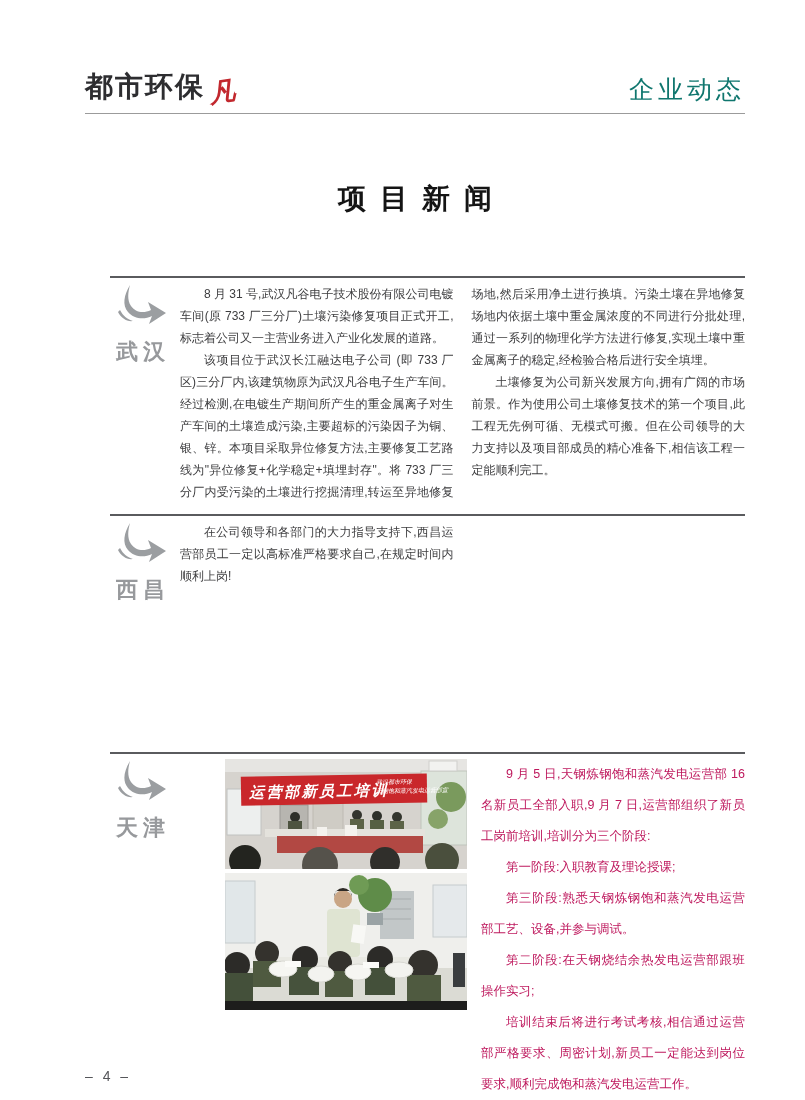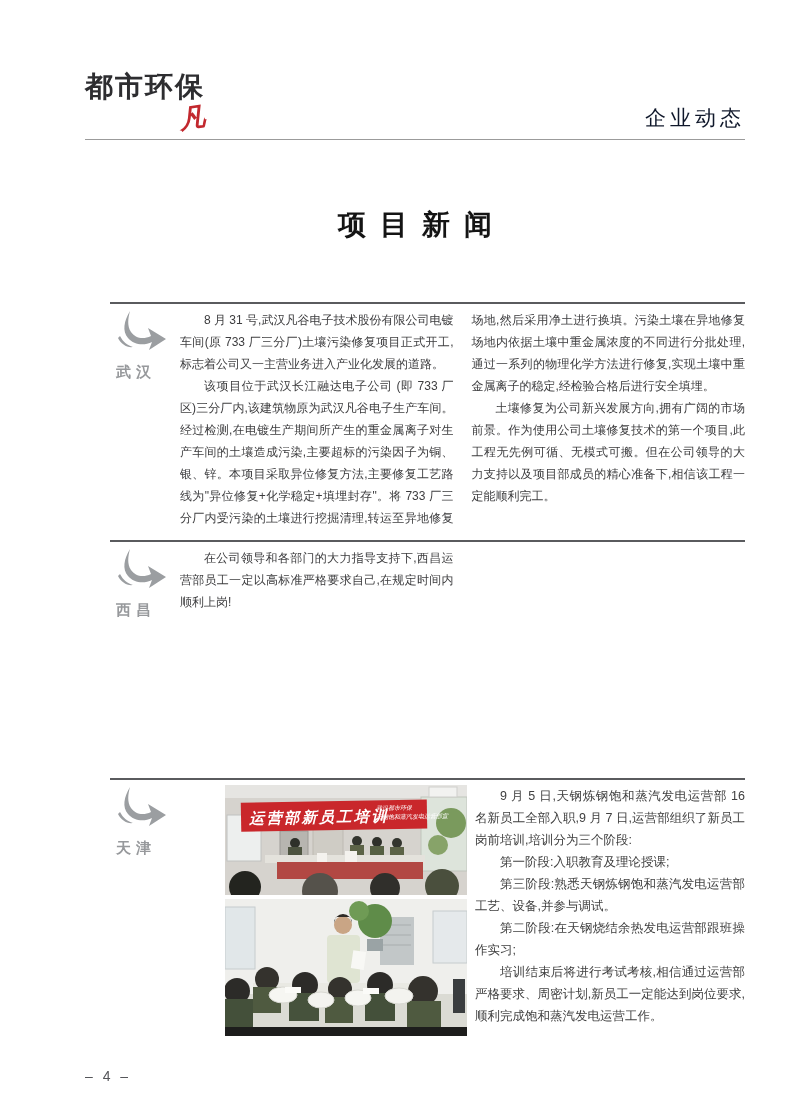--- a/index.html
+++ b/index.html
@@ -10,70 +10,70 @@
     position:relative; overflow:hidden;
   }
   .content { padding:0 60px 0 85px; }
 
   
   .header {
     margin-top:68px; display:flex; align-items:flex-end;
     justify-content:space-between; padding-bottom:7px;
     border-bottom:1px solid #9b9b9b;
   }
-  .brand { display:flex; align-items:flex-end;flex-direction:column; }
+  .brand { display:flex; align-items:flex-end; }
   .brand-name {
     font-size:28px; font-weight:bold; color:#2d2d30; letter-spacing:2px;
     font-family:"Liberation Sans","DejaVu Sans",sans-serif;
   }
   .brand-mark {
     font-family:"Liberation Serif","DejaVu Serif",serif;
     font-style:italic; font-weight:bold;
     font-size:26px; color:#c2282e; margin-left:4px; line-height:1;
     transform:rotate(-8deg);
   }
-  .category { font-size:21px; color:#0f172a; letter-spacing:4px; }
+  .category { font-size:25px; color:#0f766e; letter-spacing:4px; }
 
   
   .main-title {
     margin-top:66px; text-align:center;
     font-family:"Liberation Serif","DejaVu Serif",serif;
     font-size:28px; font-weight:bold; color:#141414; letter-spacing:14px;
     text-indent:14px;
   }
 
   
   .sections { margin-top:58px; }
   .section {
     margin-left:25px; border-top:2px solid #5a5b5e;
     display:flex; padding:5px 0 9px 0;
   }
   .side { width:70px; flex-shrink:0; padding-top:2px; }
   .side-icon { display:block; margin-left:4px; }
   .side-label {
     display:block; margin-top:10px; margin-left:6px;
     font-family:"Liberation Serif","DejaVu Serif",serif;
-    font-size:15px; font-weight:600; color:#97999c; letter-spacing:5px;
+    font-size:22px; font-weight:600; color:#97999c; letter-spacing:5px;
   }
   .body { flex:1; min-width:0; }
 
   .two-col {
     column-count:2; column-gap:18px; column-fill:auto; height:222px;
     font-size:12px; line-height:22px; color:#3c3c3e; text-align:justify;
     overflow:hidden;
   }
   .two-col p, .text-col p { text-indent:2em; margin:0; }
 
   .tianjin-body { display:flex; }
   .photos { width:242px; margin-left:45px; flex-shrink:0;font-style:italic; }
   .photos svg { display:block; }
   .photo-gap { height:4px; }
   .text-col {
-    flex:1; min-width:0; margin-left:8px;
-    font-size:12.5px; line-height:22px; color:#404040; text-align:justify;
+    flex:1; min-width:0; margin-left:14px;
+    font-size:12.5px; line-height:31px; color:#be185d; text-align:justify;
   }
 
   
   .footer {
     position:absolute; left:85px; bottom:16px;
     font-size:14px; color:#55565a; letter-spacing:3px;
   }
 </style>
 </head>
 <body>

